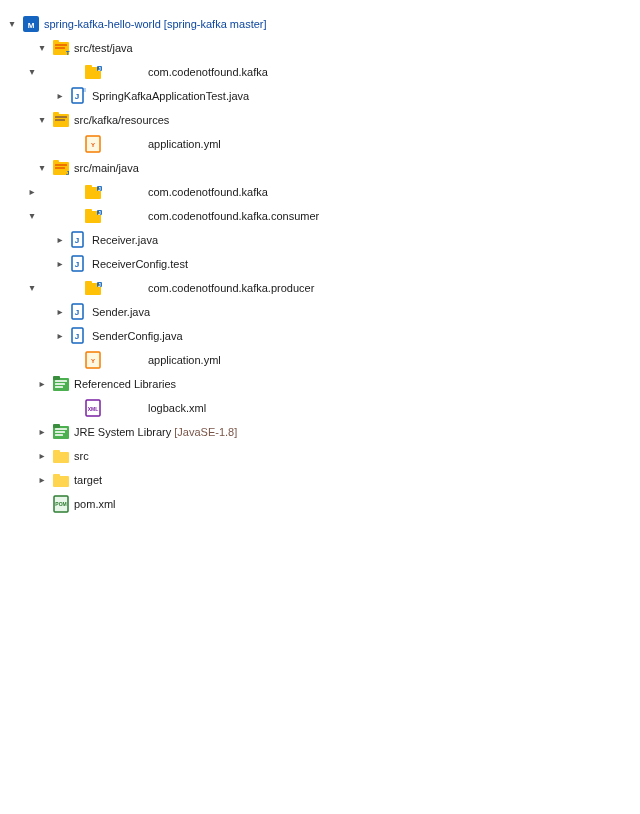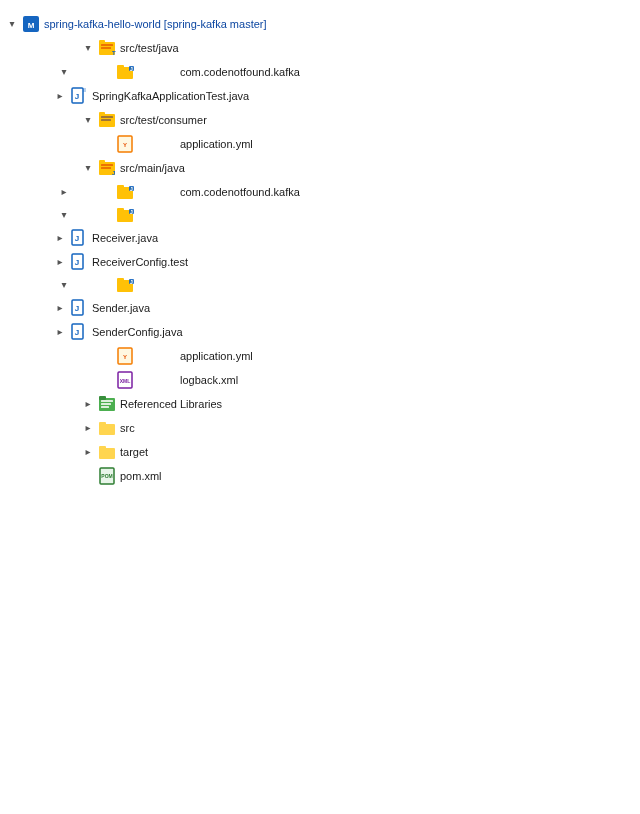--- a/index.html
+++ b/index.html
@@ -25,22 +25,22 @@
 
     .tree-item {
       display: flex;
       align-items: center;
       padding: 2px 0;
       white-space: nowrap;
       line-height: 20px;
     }
 
     .indent-0 { padding-left: 4px; }
-    .indent-1 { padding-left: 34px; margin-left: 46px; }
-    .indent-2 { padding-left: 56px; gap: 42px; }
+    .indent-1 { padding-left: 34px; }
+    .indent-2 { padding-left: 24px; gap: 42px; }
     .indent-3 { padding-left: 52px; }
 
     .arrow {
       display: inline-block;
       width: 16px;
       height: 16px;
       margin-right: 2px;
       text-align: center;
       line-height: 16px;
       color: #555;
@@ -118,21 +118,21 @@
   </div>
 
   <div class="tree-item indent-1">
     <span class="arrow arrow-down"></span>
     <svg class="svg-icon" viewBox="0 0 18 18">
       <rect x="1" y="3" width="16" height="13" rx="1" fill="#ffc107"></rect>
       <rect x="1" y="1" width="6" height="4" rx="1" fill="#ffc107"></rect>
       <rect x="3" y="5" width="12" height="2" rx="0.5" fill="#795548" opacity="0.7"></rect>
       <rect x="3" y="8" width="10" height="2" rx="0.5" fill="#795548" opacity="0.7"></rect>
     </svg>
-    <span class="item-label">src/test/consumer</span>
+    <span class="item-label">src/kafka/resources</span>
   </div>
 
   <div class="tree-item indent-2">
     <span class="arrow arrow-empty"></span>
     <svg class="svg-icon" viewBox="0 0 18 18">
       <rect x="2" y="1" width="14" height="16" rx="1" fill="#fff8e1" stroke="#f57c00" stroke-width="1.5"></rect>
       <text x="9" y="12" text-anchor="middle" font-size="6" font-weight="bold" fill="#e65100" font-family="Arial">Y</text>
     </svg>
     <span class="item-label">application.yml</span>
   </div>
@@ -161,20 +161,21 @@
   </div>
 
   <div class="tree-item indent-2">
     <span class="arrow arrow-down"></span>
     <svg class="svg-icon" viewBox="0 0 18 18">
       <rect x="1" y="4" width="16" height="12" rx="1" fill="#ffc107"></rect>
       <rect x="1" y="2" width="7" height="4" rx="1" fill="#ffc107"></rect>
       <rect x="13" y="3" width="5" height="5" rx="1" fill="#1565c0" opacity="0.9"></rect>
       <text x="15.5" y="8" text-anchor="middle" font-size="5" font-weight="bold" fill="white" font-family="Arial">J</text>
     </svg>
+    <span class="item-label">com.codenotfound.kafka.consumer</span>
   </div>
 
   <div class="tree-item indent-3">
     <span class="arrow arrow-right"></span>
     <svg class="svg-icon" viewBox="0 0 18 18">
       <rect x="2" y="1" width="11" height="15" rx="1" fill="white" stroke="#1565c0" stroke-width="1.5"></rect>
       <text x="7" y="12" text-anchor="middle" font-size="8" font-weight="bold" fill="#1565c0" font-family="Arial">J</text>
     </svg>
     <span class="item-label">Receiver.java</span>
   </div>
@@ -189,20 +190,21 @@
   </div>
 
   <div class="tree-item indent-2">
     <span class="arrow arrow-down"></span>
     <svg class="svg-icon" viewBox="0 0 18 18">
       <rect x="1" y="4" width="16" height="12" rx="1" fill="#ffc107"></rect>
       <rect x="1" y="2" width="7" height="4" rx="1" fill="#ffc107"></rect>
       <rect x="13" y="3" width="5" height="5" rx="1" fill="#1565c0" opacity="0.9"></rect>
       <text x="15.5" y="8" text-anchor="middle" font-size="5" font-weight="bold" fill="white" font-family="Arial">J</text>
     </svg>
+    <span class="item-label">com.codenotfound.kafka.producer</span>
   </div>
 
   <div class="tree-item indent-3">
     <span class="arrow arrow-right"></span>
     <svg class="svg-icon" viewBox="0 0 18 18">
       <rect x="2" y="1" width="11" height="15" rx="1" fill="white" stroke="#1565c0" stroke-width="1.5"></rect>
       <text x="7" y="12" text-anchor="middle" font-size="8" font-weight="bold" fill="#1565c0" font-family="Arial">J</text>
     </svg>
     <span class="item-label">Sender.java</span>
   </div>
@@ -217,43 +219,54 @@
   </div>
 
 
   <div class="tree-item indent-2">
     <span class="arrow arrow-empty"></span>
     <svg class="svg-icon" viewBox="0 0 18 18">
       <rect x="2" y="1" width="14" height="16" rx="1" fill="#fff8e1" stroke="#f57c00" stroke-width="1.5"></rect>
       <text x="9" y="12" text-anchor="middle" font-size="6" font-weight="bold" fill="#e65100" font-family="Arial">Y</text>
     </svg>
     <span class="item-label">application.yml</span>
-  </div>
-
-  <div class="tree-item indent-2">
-    <span class="arrow arrow-empty"></span>
-    <svg class="svg-icon" viewBox="0 0 18 18">
-      <rect x="2" y="1" width="14" height="16" rx="1" fill="#fff" stroke="#7b1fa2" stroke-width="1.5"></rect>
-      <text x="9" y="12" text-anchor="middle" font-size="5" font-weight="bold" fill="#7b1fa2" font-family="Arial">XML</text>
-    </svg>
-    <span class="item-label">logback.xml</span>
   </div>
 
   <div class="tree-item indent-1">
     <span class="arrow arrow-right"></span>
     <svg class="svg-icon" viewBox="0 0 18 18">
       <rect x="1" y="3" width="16" height="13" rx="1" fill="#4caf50"></rect>
       <rect x="3" y="5" width="12" height="2" rx="0.5" fill="white" opacity="0.8"></rect>
       <rect x="3" y="8" width="10" height="2" rx="0.5" fill="white" opacity="0.8"></rect>
       <rect x="3" y="11" width="8" height="2" rx="0.5" fill="white" opacity="0.8"></rect>
       <rect x="1" y="1" width="7" height="4" rx="1" fill="#388e3c"></rect>
     </svg>
     <span class="item-label">Referenced Libraries</span>
   </div>
 
+  <div class="tree-item indent-2">
+    <span class="arrow arrow-empty"></span>
+    <svg class="svg-icon" viewBox="0 0 18 18">
+      <rect x="2" y="1" width="14" height="16" rx="1" fill="#fff" stroke="#7b1fa2" stroke-width="1.5"></rect>
+      <text x="9" y="12" text-anchor="middle" font-size="5" font-weight="bold" fill="#7b1fa2" font-family="Arial">XML</text>
+    </svg>
+    <span class="item-label">logback.xml</span>
+  </div>
+
+  <div class="tree-item indent-1">
+    <span class="arrow arrow-right"></span>
+    <svg class="svg-icon" viewBox="0 0 18 18">
+      <rect x="1" y="3" width="16" height="13" rx="1" fill="#4caf50"></rect>
+      <rect x="3" y="5" width="12" height="2" rx="0.5" fill="white" opacity="0.8"></rect>
+      <rect x="3" y="8" width="10" height="2" rx="0.5" fill="white" opacity="0.8"></rect>
+      <rect x="3" y="11" width="8" height="2" rx="0.5" fill="white" opacity="0.8"></rect>
+      <rect x="1" y="1" width="7" height="4" rx="1" fill="#388e3c"></rect>
+    </svg>
+    <span class="item-label">JRE System Library <span style="color:#795548;">[JavaSE-1.8]</span></span>
+  </div>
 
 
   <div class="tree-item indent-1">
     <span class="arrow arrow-right"></span>
     <svg class="svg-icon" viewBox="0 0 18 18">
       <rect x="1" y="5" width="16" height="11" rx="1" fill="#ffd54f"></rect>
       <rect x="1" y="3" width="7" height="4" rx="1" fill="#ffd54f"></rect>
     </svg>
     <span class="item-label">src</span>
   </div>

